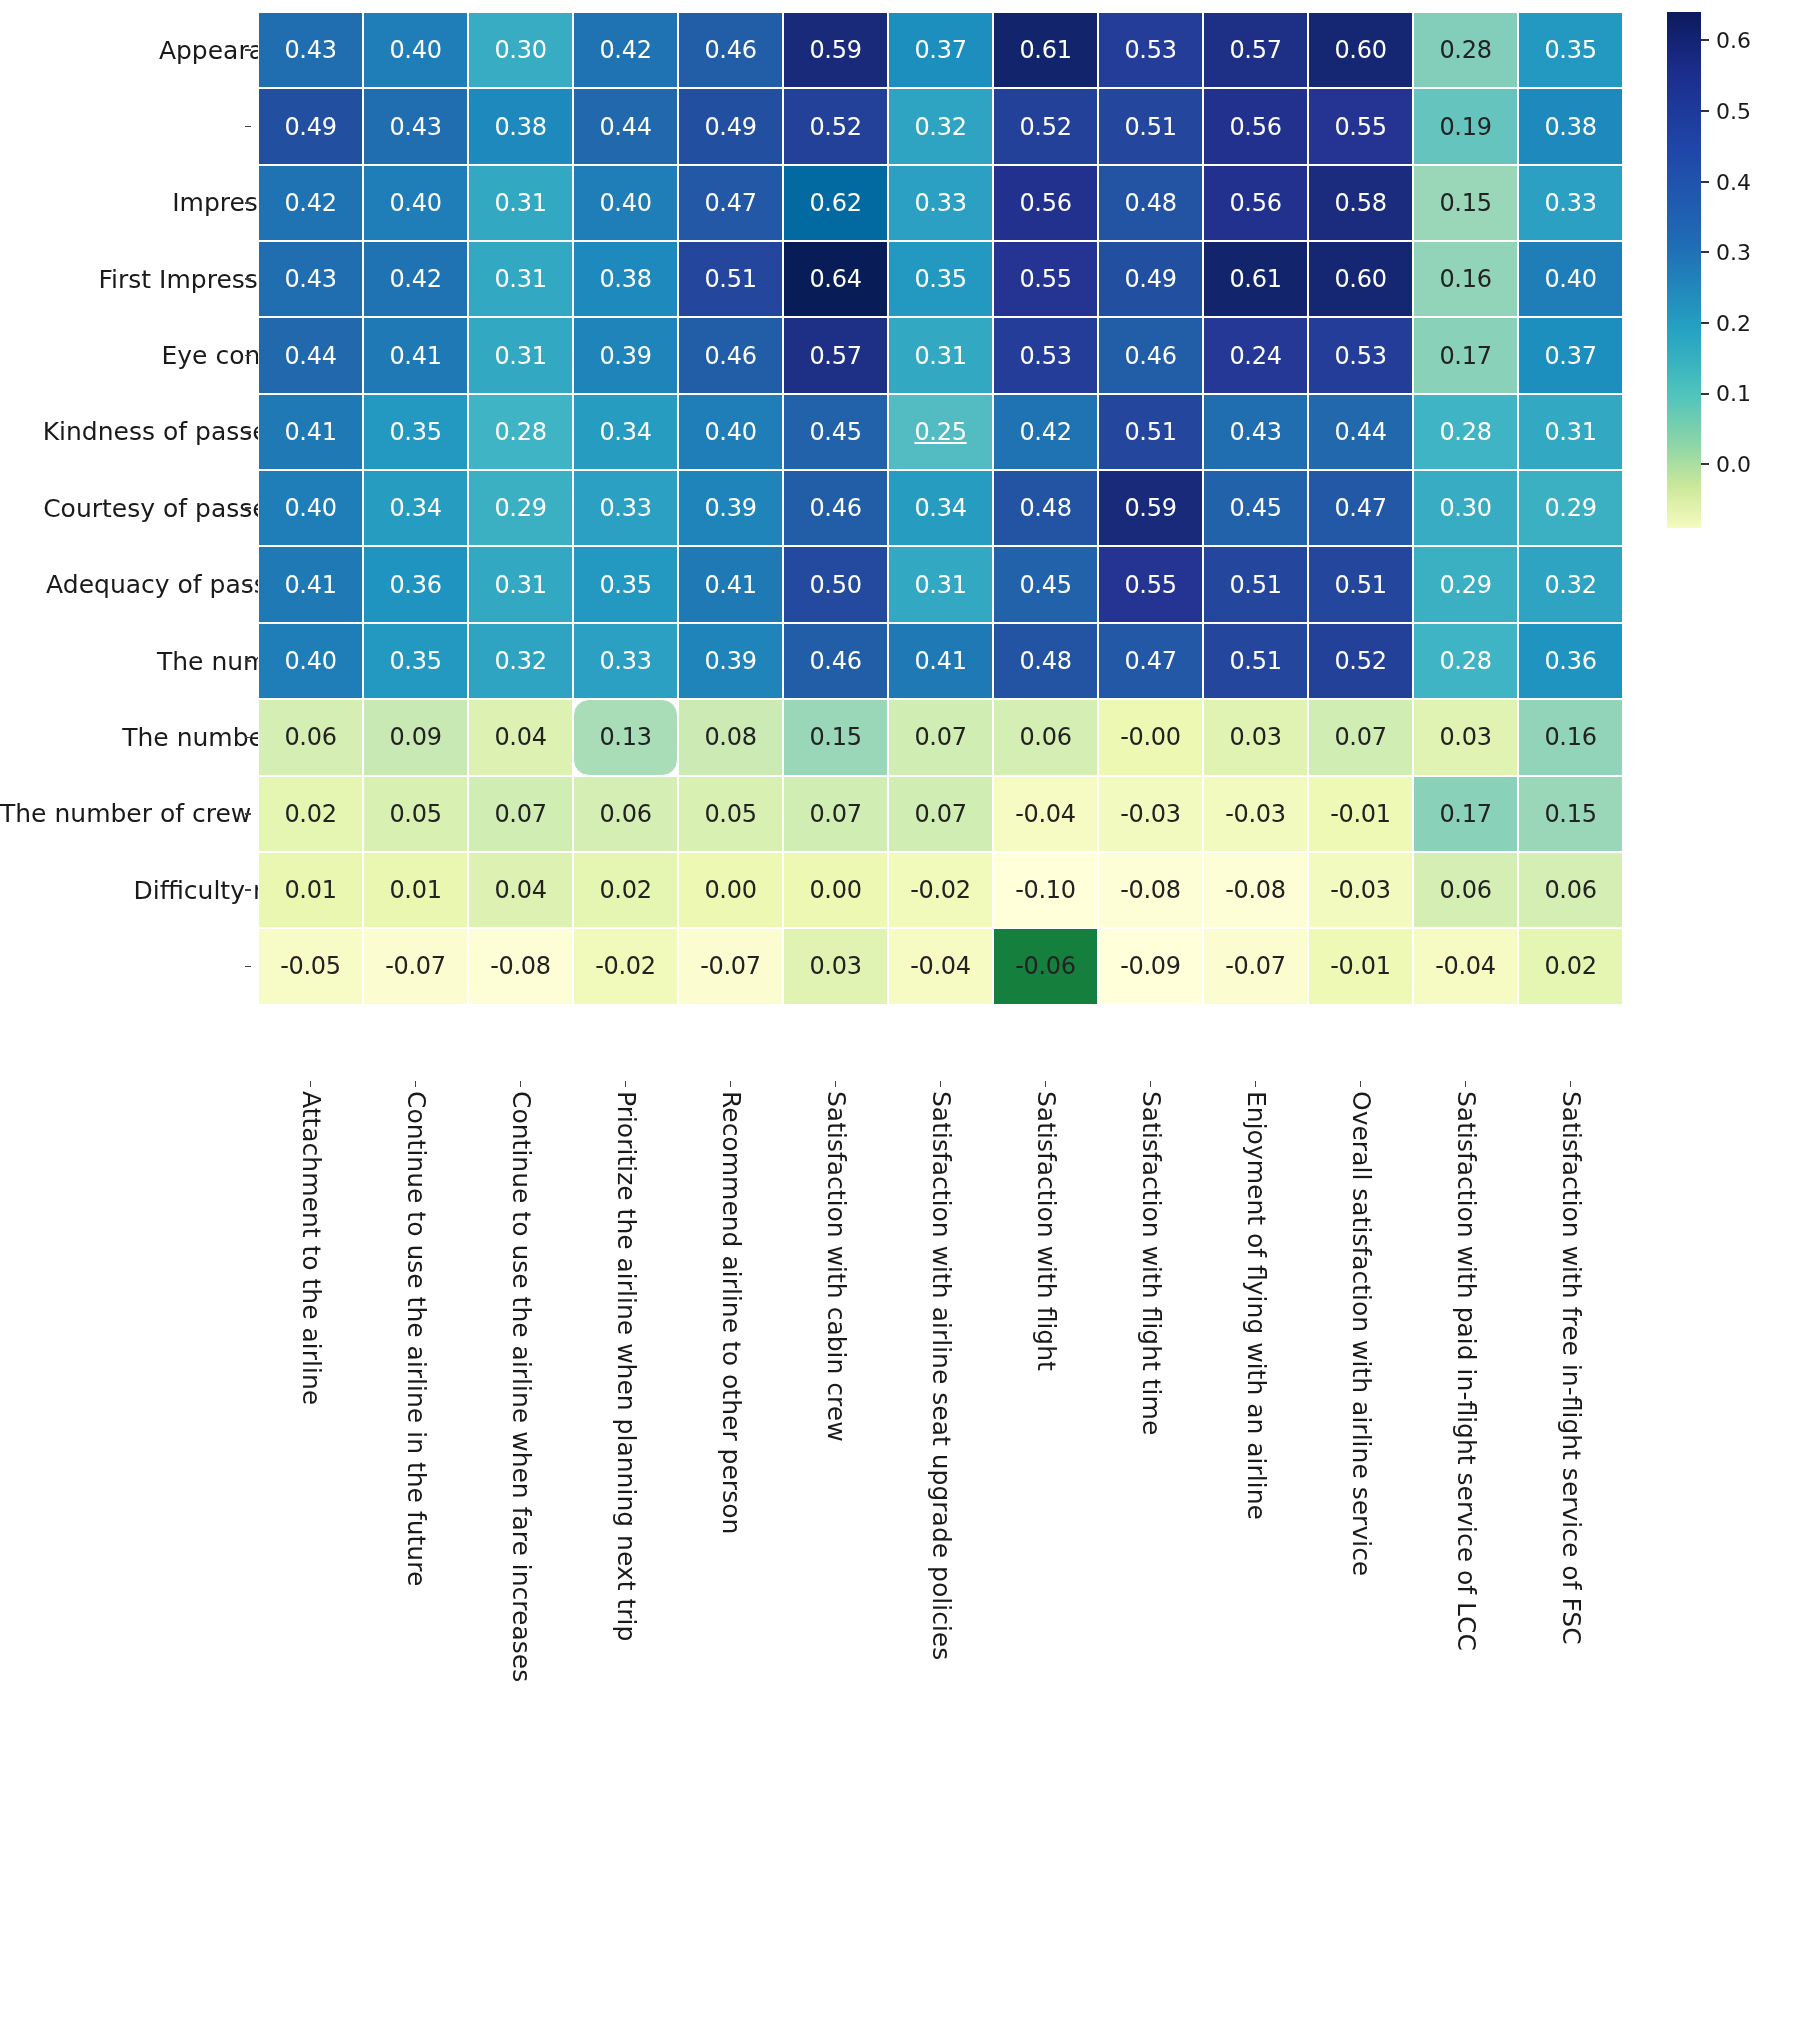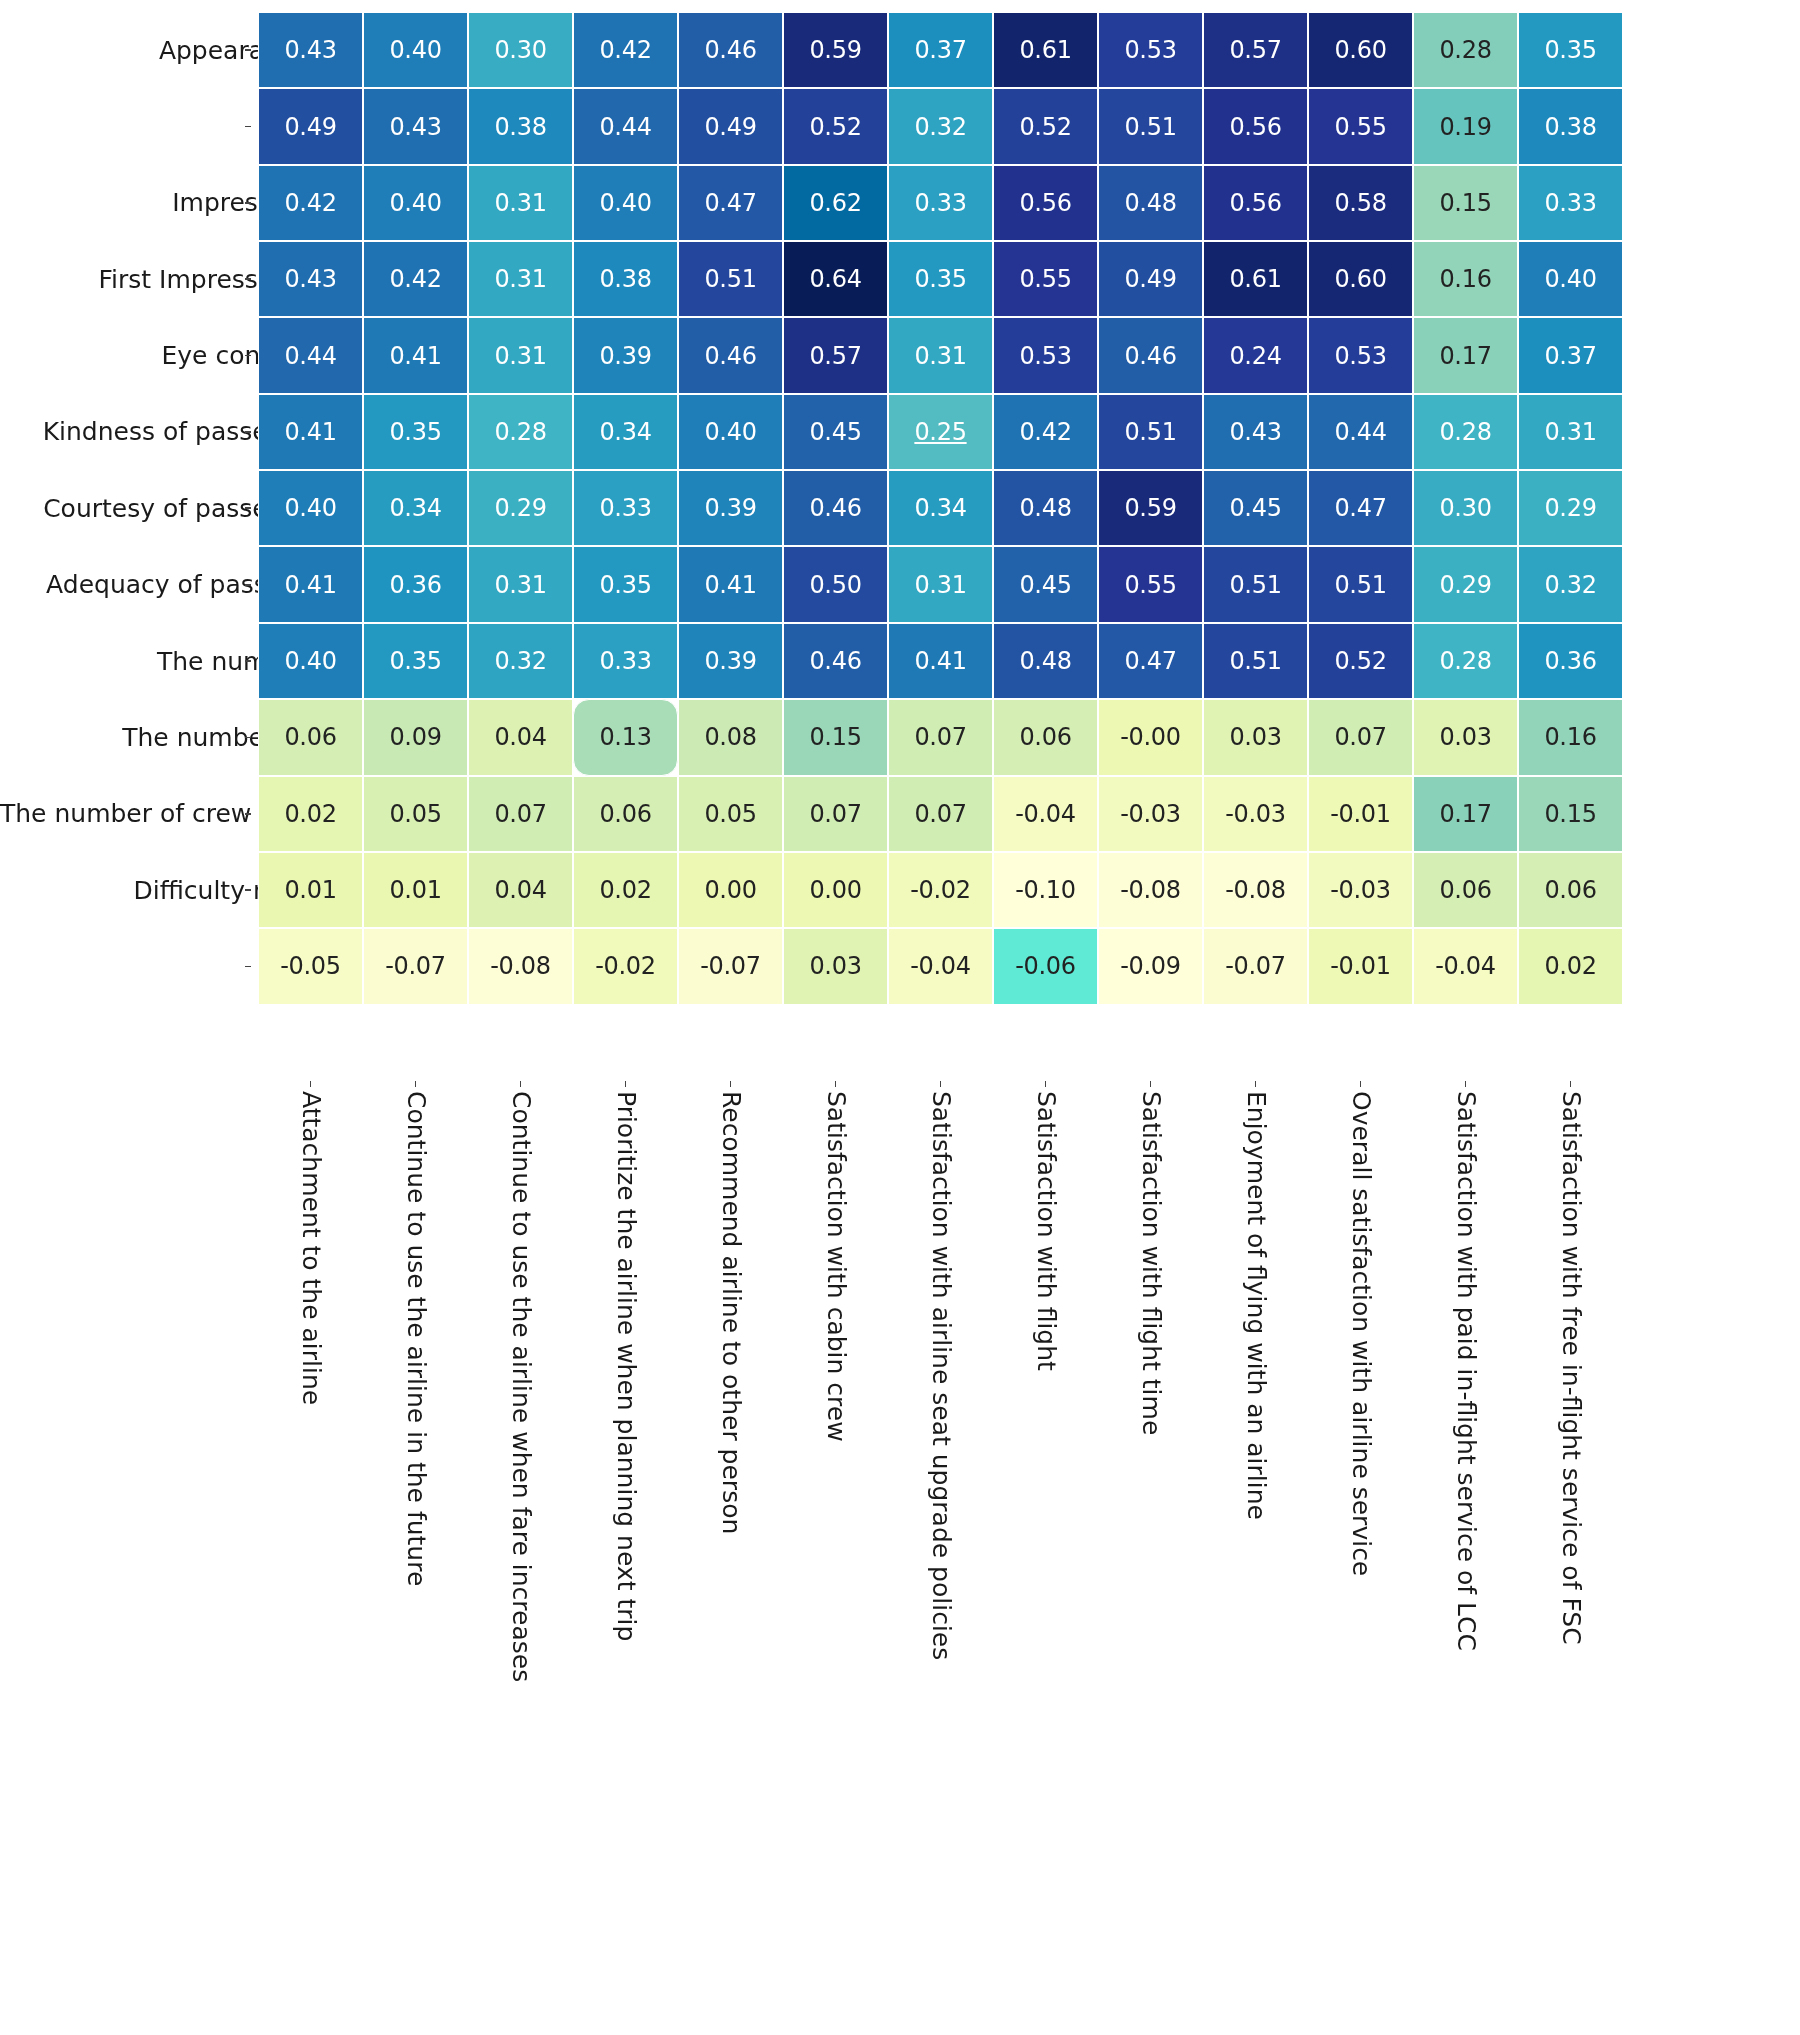--- a/index.html
+++ b/index.html
@@ -694,21 +694,21 @@
         </div>
         <div class="cell dark-text" style="background: rgb(251, 253, 208);">
           <span class="val">-0.07</span>
         </div>
         <div class="cell dark-text" style="background: rgb(225, 243, 178);">
           <span class="val">0.03</span>
         </div>
         <div class="cell dark-text" style="background: rgb(245, 251, 195);">
           <span class="val">-0.04</span>
         </div>
-        <div class="cell dark-text" style="background: #5eead4;">
+        <div class="cell dark-text" style="background: #15803d;">
           <span class="val">-0.06</span>
         </div>
         <div class="cell dark-text" style="background: rgb(255, 255, 217);">
           <span class="val">-0.09</span>
         </div>
         <div class="cell dark-text" style="background: rgb(251, 253, 208);">
           <span class="val">-0.07</span>
         </div>
         <div class="cell dark-text" style="background: rgb(239, 249, 182);">
           <span class="val">-0.01</span>
@@ -770,15 +770,32 @@
       <div class="xlabel-slot">
         <span class="xtick"></span>
         <span class="xlabel">Satisfaction with paid in-flight service of LCC</span>
       </div>
       <div class="xlabel-slot">
         <span class="xtick"></span>
         <span class="xlabel">Satisfaction with free in-flight service of FSC</span>
       </div>
     </div>
 
+  <div id="colorbar-wrap">
+    <div id="colorbar"></div>
+  <div class="cb-tick" style="top: 27.4px;"></div>
+      <div class="cb-label" style="top: 28px;">0.6</div>
+      <div class="cb-tick" style="top: 98px;"></div>
+      <div class="cb-label" style="top: 99px;">0.5</div>
+      <div class="cb-tick" style="top: 169px;"></div>
+      <div class="cb-label" style="top: 170px;">0.4</div>
+      <div class="cb-tick" style="top: 239px;"></div>
+      <div class="cb-label" style="top: 240px;">0.3</div>
+      <div class="cb-tick" style="top: 310px;"></div>
+      <div class="cb-label" style="top: 311px;">0.2</div>
+      <div class="cb-tick" style="top: 381px;"></div>
+      <div class="cb-label" style="top: 381px;">0.1</div>
+      <div class="cb-tick" style="top: 451px;"></div>
+      <div class="cb-label" style="top: 452px;">0.0</div>
+    </div>
 
 </div>
 
 
 </body></html>

